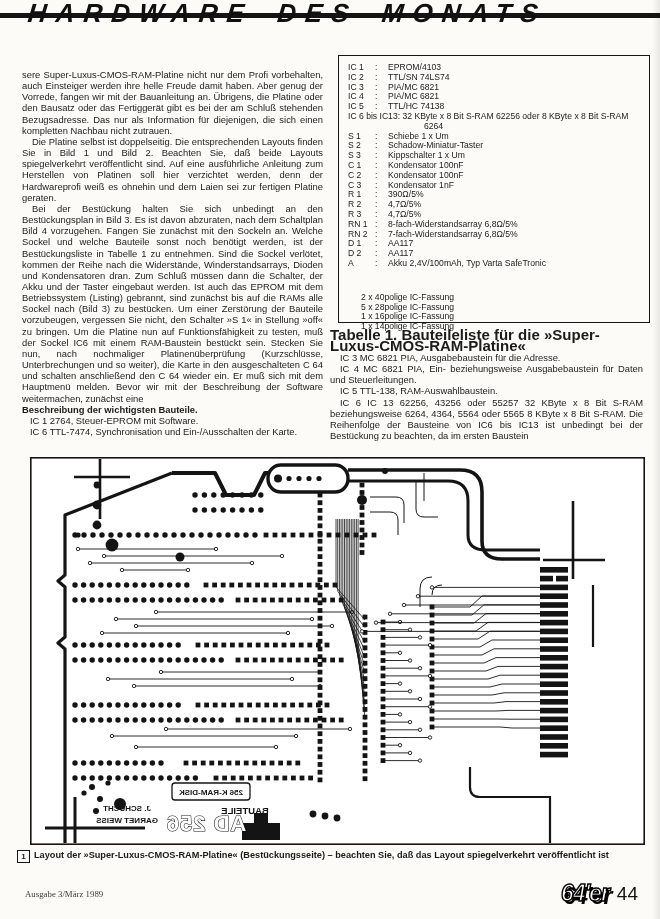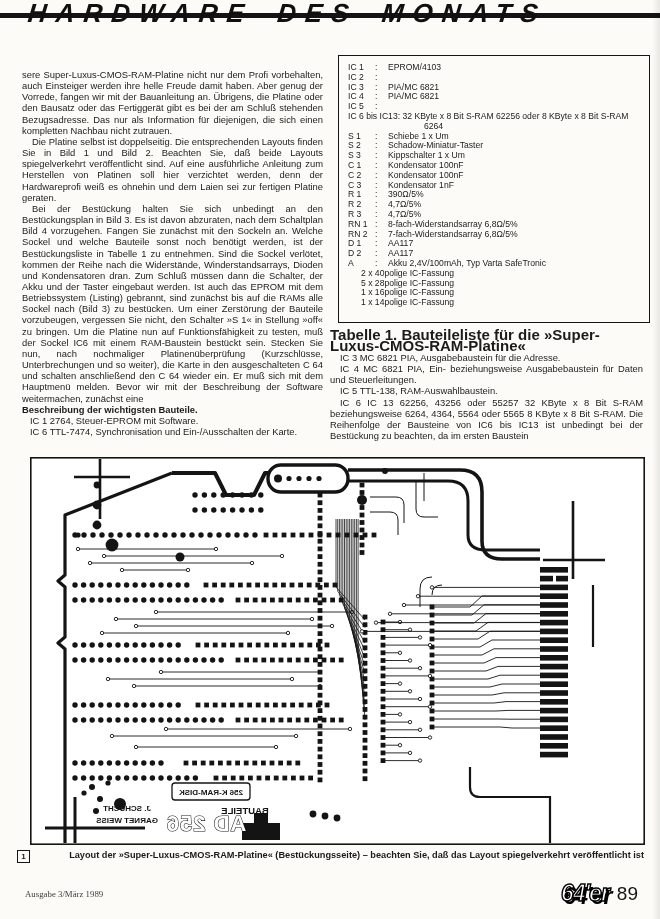--- a/index.html
+++ b/index.html
@@ -20,33 +20,33 @@
   .bold-line{font-weight:bold;}
   .ic-line{padding-left:8px;text-align:left;}
   
   .parts-box{position:absolute;left:338px;top:55px;width:312px;height:268px;box-sizing:border-box;
         border:1.6px solid #141414;padding:7px 8px 0 9px;font-size:8.6px;line-height:9.8px;}
   .prow{display:flex;}
   .prow .lbl{width:27px;flex:none;}
   .prow .sep{width:13px;flex:none;}
   .prow .val{flex:1;}
   .prow-wide{padding-left:76px;text-indent:-76px;}
-  .fassungen{margin-top:0;}
+  .fassungen{margin-top:24px;}
   .fassung{padding-left:13px;}
   .table-caption{position:absolute;left:330px;top:329px;width:315px;font-weight:bold;
         font-size:15px;line-height:11px;}
   .rcol{position:absolute;left:330px;top:352px;width:313px;font-size:9.4px;line-height:11.15px;
         text-align:justify;hyphens:auto;}
   .rcol p{margin:0;text-indent:10px;}
   
   #pcb{position:absolute;left:30px;top:457px;}
   .fig-capnum{position:absolute;left:17px;top:850px;width:11px;height:11px;border:1.2px solid #141414;
         font-size:8px;line-height:11px;text-align:center;font-weight:bold;}
   .fig-caption{position:absolute;left:34px;top:850px;width:610px;font-weight:bold;font-size:9.2px;
-        line-height:11px;text-align:right;}
+        line-height:11px;}
   
   .footer-issue{position:absolute;left:25px;top:889px;font-family:"Liberation Serif",serif;
         font-size:8.8px;color:#3d3d3d;text-align:center;}
   .footer-right{position:absolute;right:22px;top:880px;display:flex;align-items:center;}
   .logo64{font-size:23px;font-weight:900;font-style:italic;letter-spacing:-1px;color:#fff;
         -webkit-text-stroke:1.4px #000;text-shadow:2.5px 2.5px 0 #000;}
   .pagenum{font-size:19px;margin-left:8px;color:#141414;}
 </style>
 </head>
 <body>
@@ -67,34 +67,36 @@
 
   <div class="parts-box" id="parts-box">
       <div class="prow">
         <span class="lbl">IC 1</span>
         <span class="sep">:</span>
         <span class="val">EPROM/4103</span>
       </div>
       <div class="prow">
         <span class="lbl">IC 2</span>
         <span class="sep">:</span>
+        <span class="val">TTL/SN 74LS74</span>
       </div>
       <div class="prow">
         <span class="lbl">IC 3</span>
         <span class="sep">:</span>
         <span class="val">PIA/MC 6821</span>
       </div>
       <div class="prow">
         <span class="lbl">IC 4</span>
         <span class="sep">:</span>
         <span class="val">PIA/MC 6821</span>
       </div>
       <div class="prow">
         <span class="lbl">IC 5</span>
         <span class="sep">:</span>
+        <span class="val">TTL/HC 74138</span>
       </div>
       <div class="prow-wide">IC 6 bis IC13: 32 KByte x 8 Bit S-RAM 62256 oder 8 KByte x 8 Bit S-RAM 6264</div>
       <div class="prow">
         <span class="lbl">S 1</span>
         <span class="sep">:</span>
         <span class="val">Schiebe 1 x Um</span>
       </div>
       <div class="prow">
         <span class="lbl">S 2</span>
         <span class="sep">:</span>
@@ -758,16 +760,16 @@
       <text text-anchor="middle" font-family="&quot;Liberation Sans&quot;, sans-serif" font-size="8" font-weight="bold" fill="#141414" transform="translate(97,366) scale(-1,1)">GARNET WEISS</text>
       <text text-anchor="middle" font-family="&quot;Liberation Sans&quot;, sans-serif" font-size="22" font-weight="900" fill="#fff" transform="translate(176,374) scale(-1,1)" stroke="#141414" stroke-width="1.1" paint-order="stroke" letter-spacing="1">AD 256</text>
     </svg>
 
   <div class="fig-capnum">1</div>
   <div class="fig-caption">Layout der »Super-Luxus-CMOS-RAM-Platine« (Bestückungsseite) – beachten Sie, daß das Layout spiegelverkehrt veröffentlicht ist</div>
 
   <div class="footer-issue">Ausgabe 3/März 1989</div>
   <div class="footer-right">
     <span class="logo64">64'er</span>
-    <span class="pagenum">89</span>
+    <span class="pagenum">44</span>
   </div>
 
 </div>
 
 </body></html>

